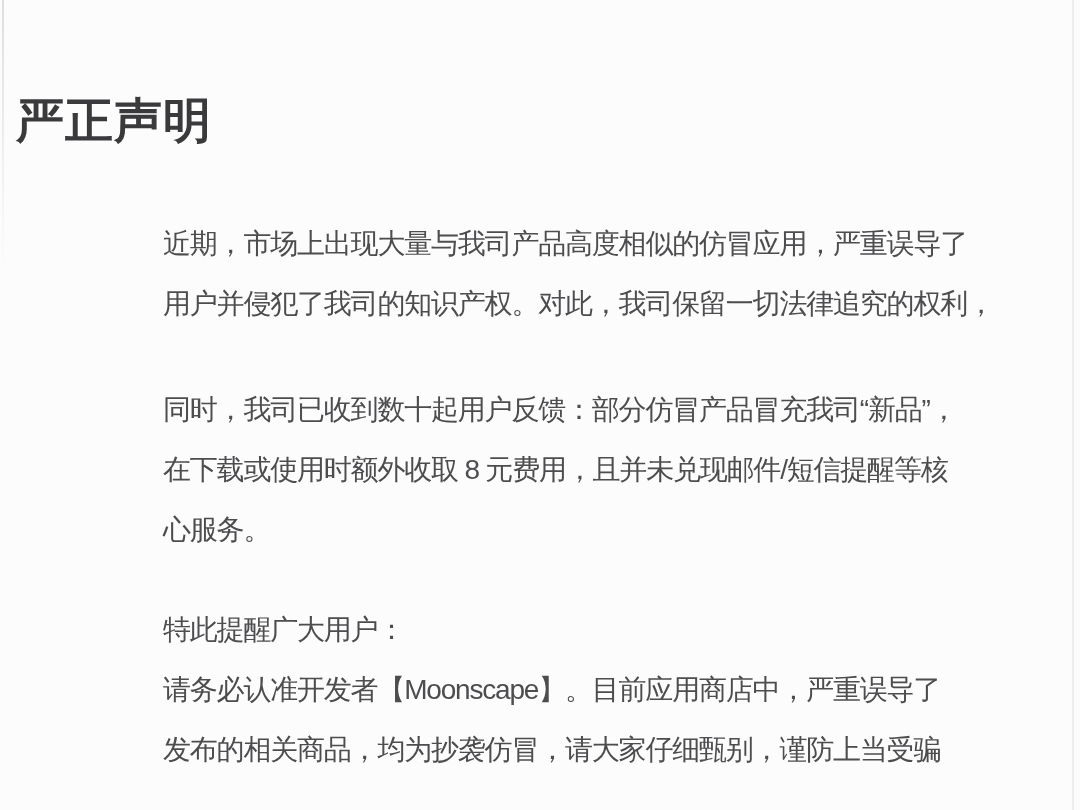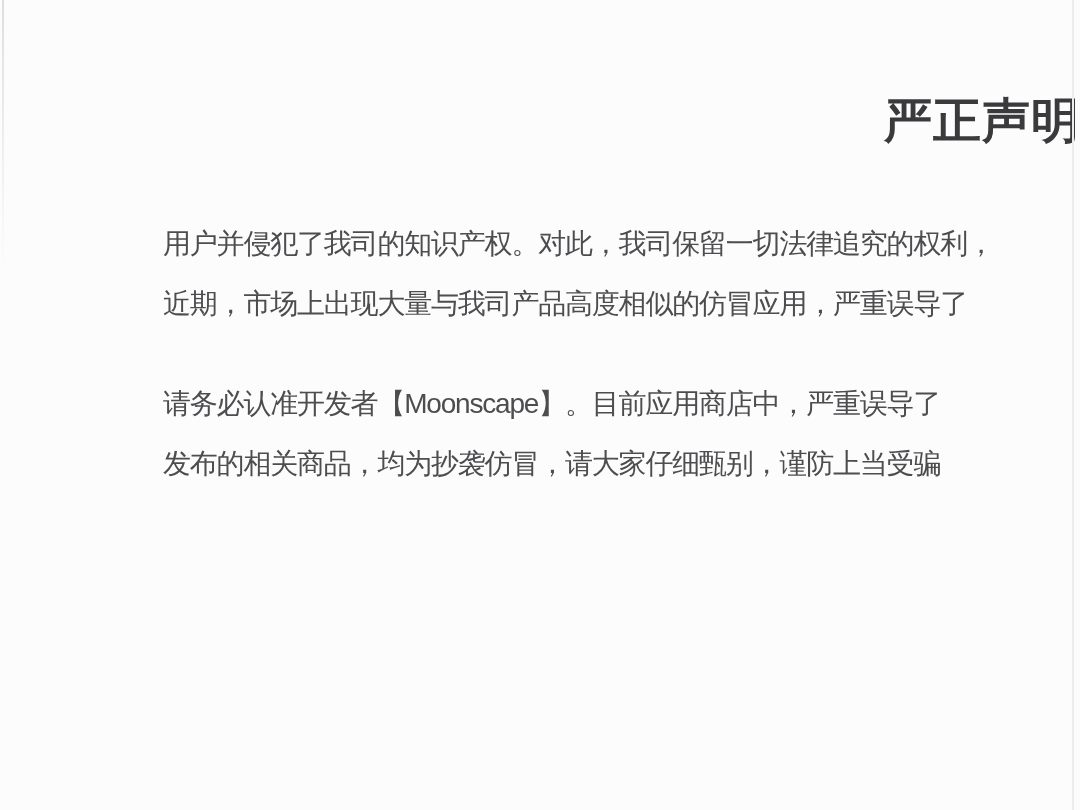--- a/index.html
+++ b/index.html
@@ -31,21 +31,21 @@
   }
   .edge-right {
     position: absolute;
     right: 6px; top: 0;
     width: 2px; height: 810px;
     background: #ededf0;
   }
   .doc-title {
     margin-top: 92px;
     line-height: 58px;
-    text-align: right;
+    text-align: left;
     text-indent: 16px;
     font-size: 48px;
     font-weight: 700;
     letter-spacing: 1px;
     color: var(--title-color);
   }
   .doc-body {
     padding-left: 163px;
     padding-right: 130px;
     font-size: 28px;
@@ -66,24 +66,30 @@
 
 <div class="page">
   <div class="edge-left"></div>
   <div class="edge-right"></div>
 
   <h1 class="doc-title">严正声明</h1>
 
   <div class="doc-body">
 
     <div class="para para-1">
+      <div class="line">近期，市场上出现大量与我司产品高度相似的仿冒应用，严重误导了</div>
       <div class="line">用户并侵犯了我司的知识产权。对此，我司保留一切法律追究的权利，</div>
-      <div class="line">近期，市场上出现大量与我司产品高度相似的仿冒应用，严重误导了</div>
     </div>
 
+    <div class="para para-2">
+      <div class="line">同时，我司已收到数十起用户反馈：部分仿冒产品冒充我司“新品”，</div>
+      <div class="line">在下载或使用时额外收取 8 元费用，且并未兑现邮件/短信提醒等核</div>
+      <div class="line">心服务。</div>
+    </div>
 
     <div class="para para-3">
+      <div class="line">特此提醒广大用户：</div>
       <div class="line">请务必认准开发者【Moonscape】。目前应用商店中，严重误导了</div>
       <div class="line">发布的相关商品，均为抄袭仿冒，请大家仔细甄别，谨防上当受骗</div>
     </div>
 
   </div>
 </div>
 
 </body></html>

